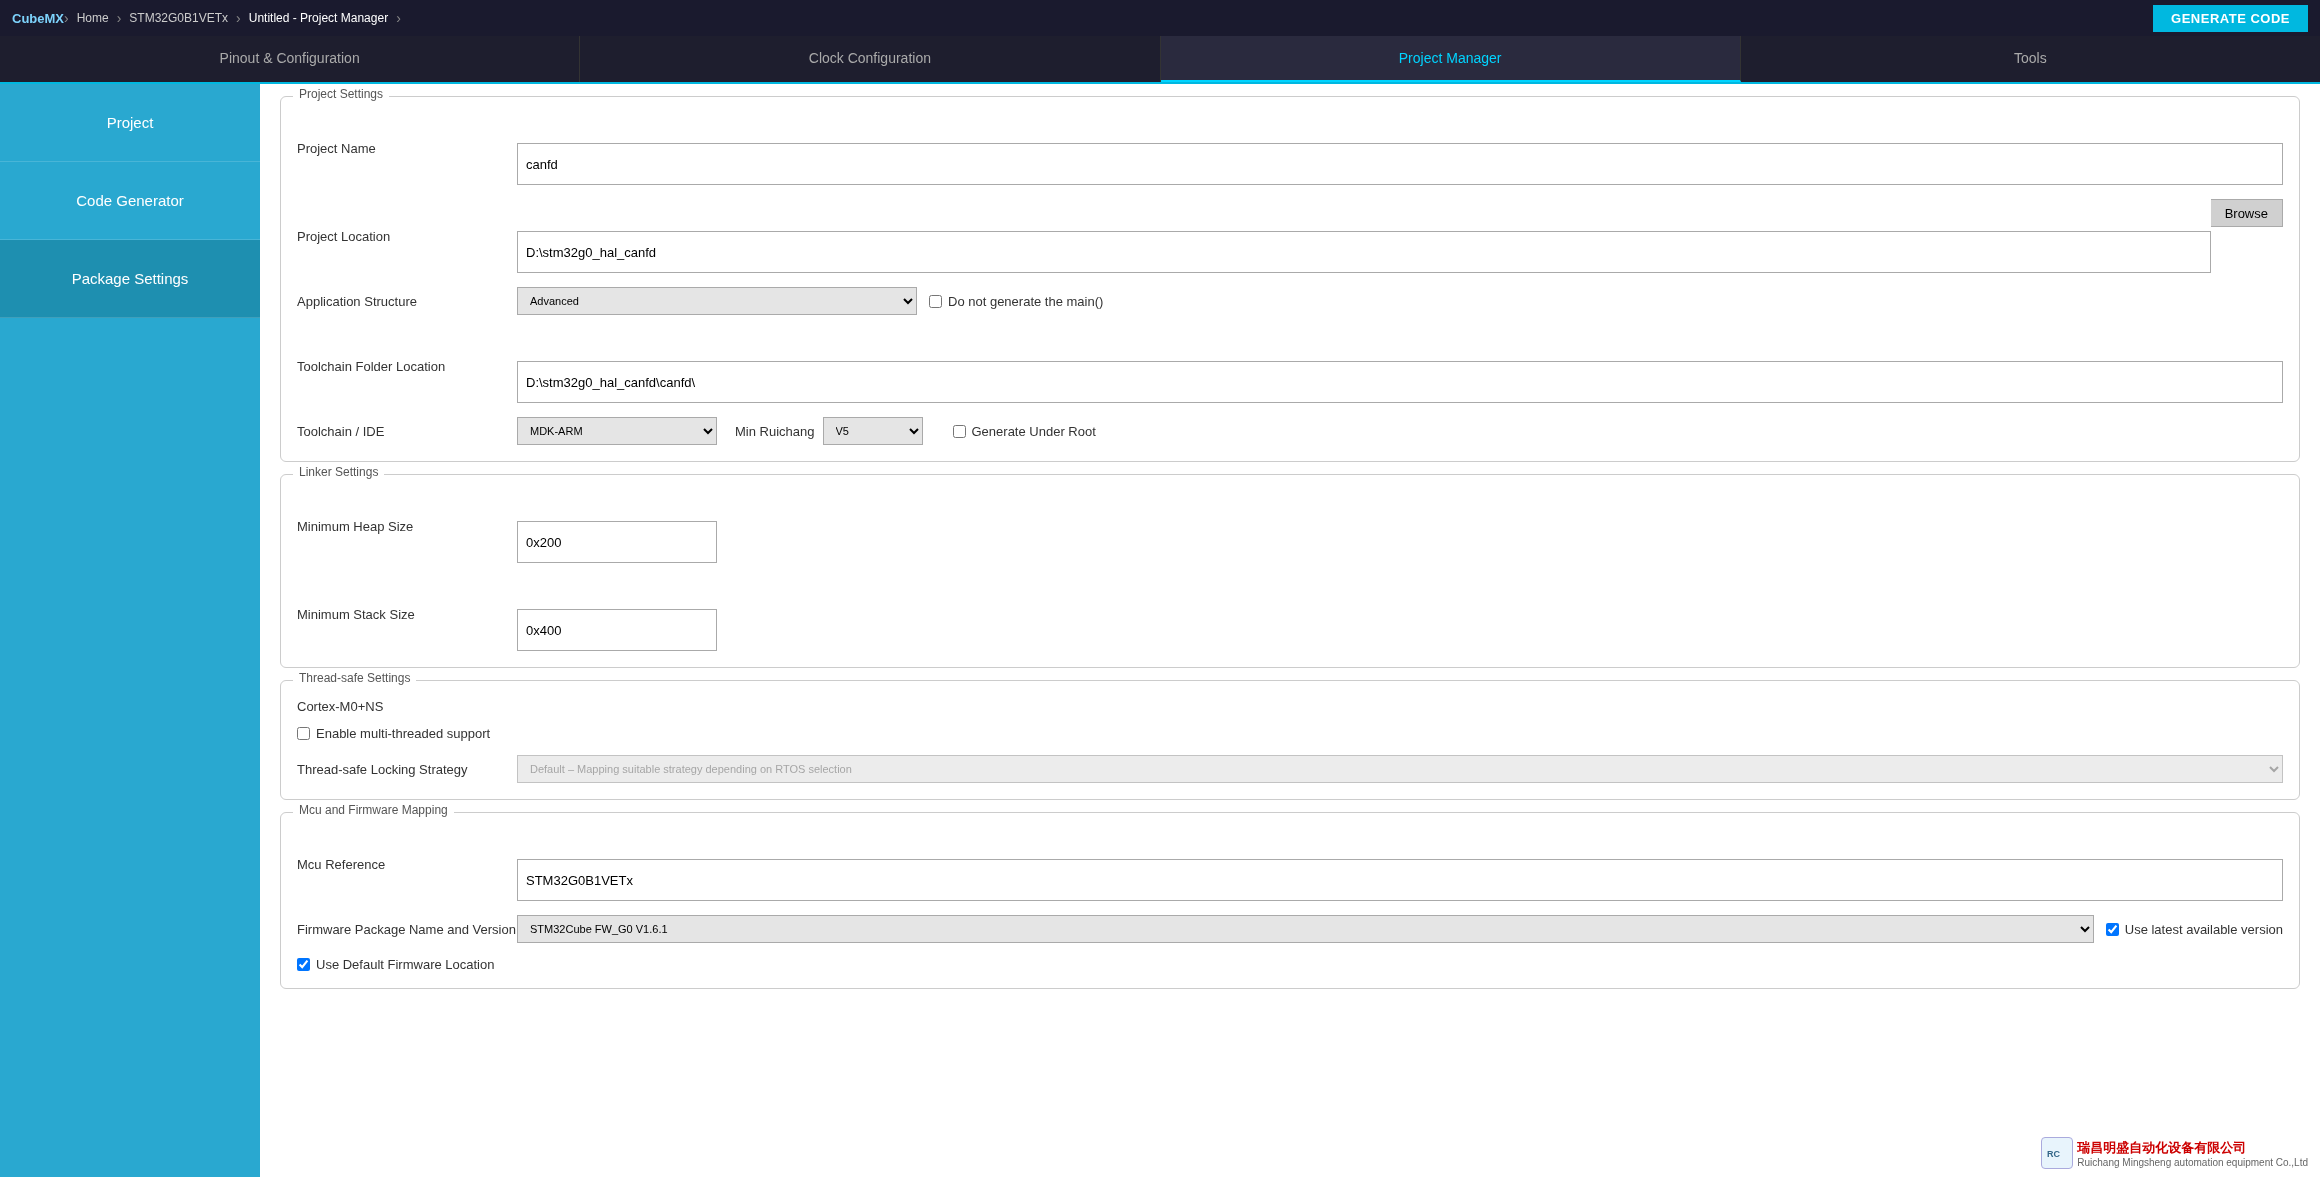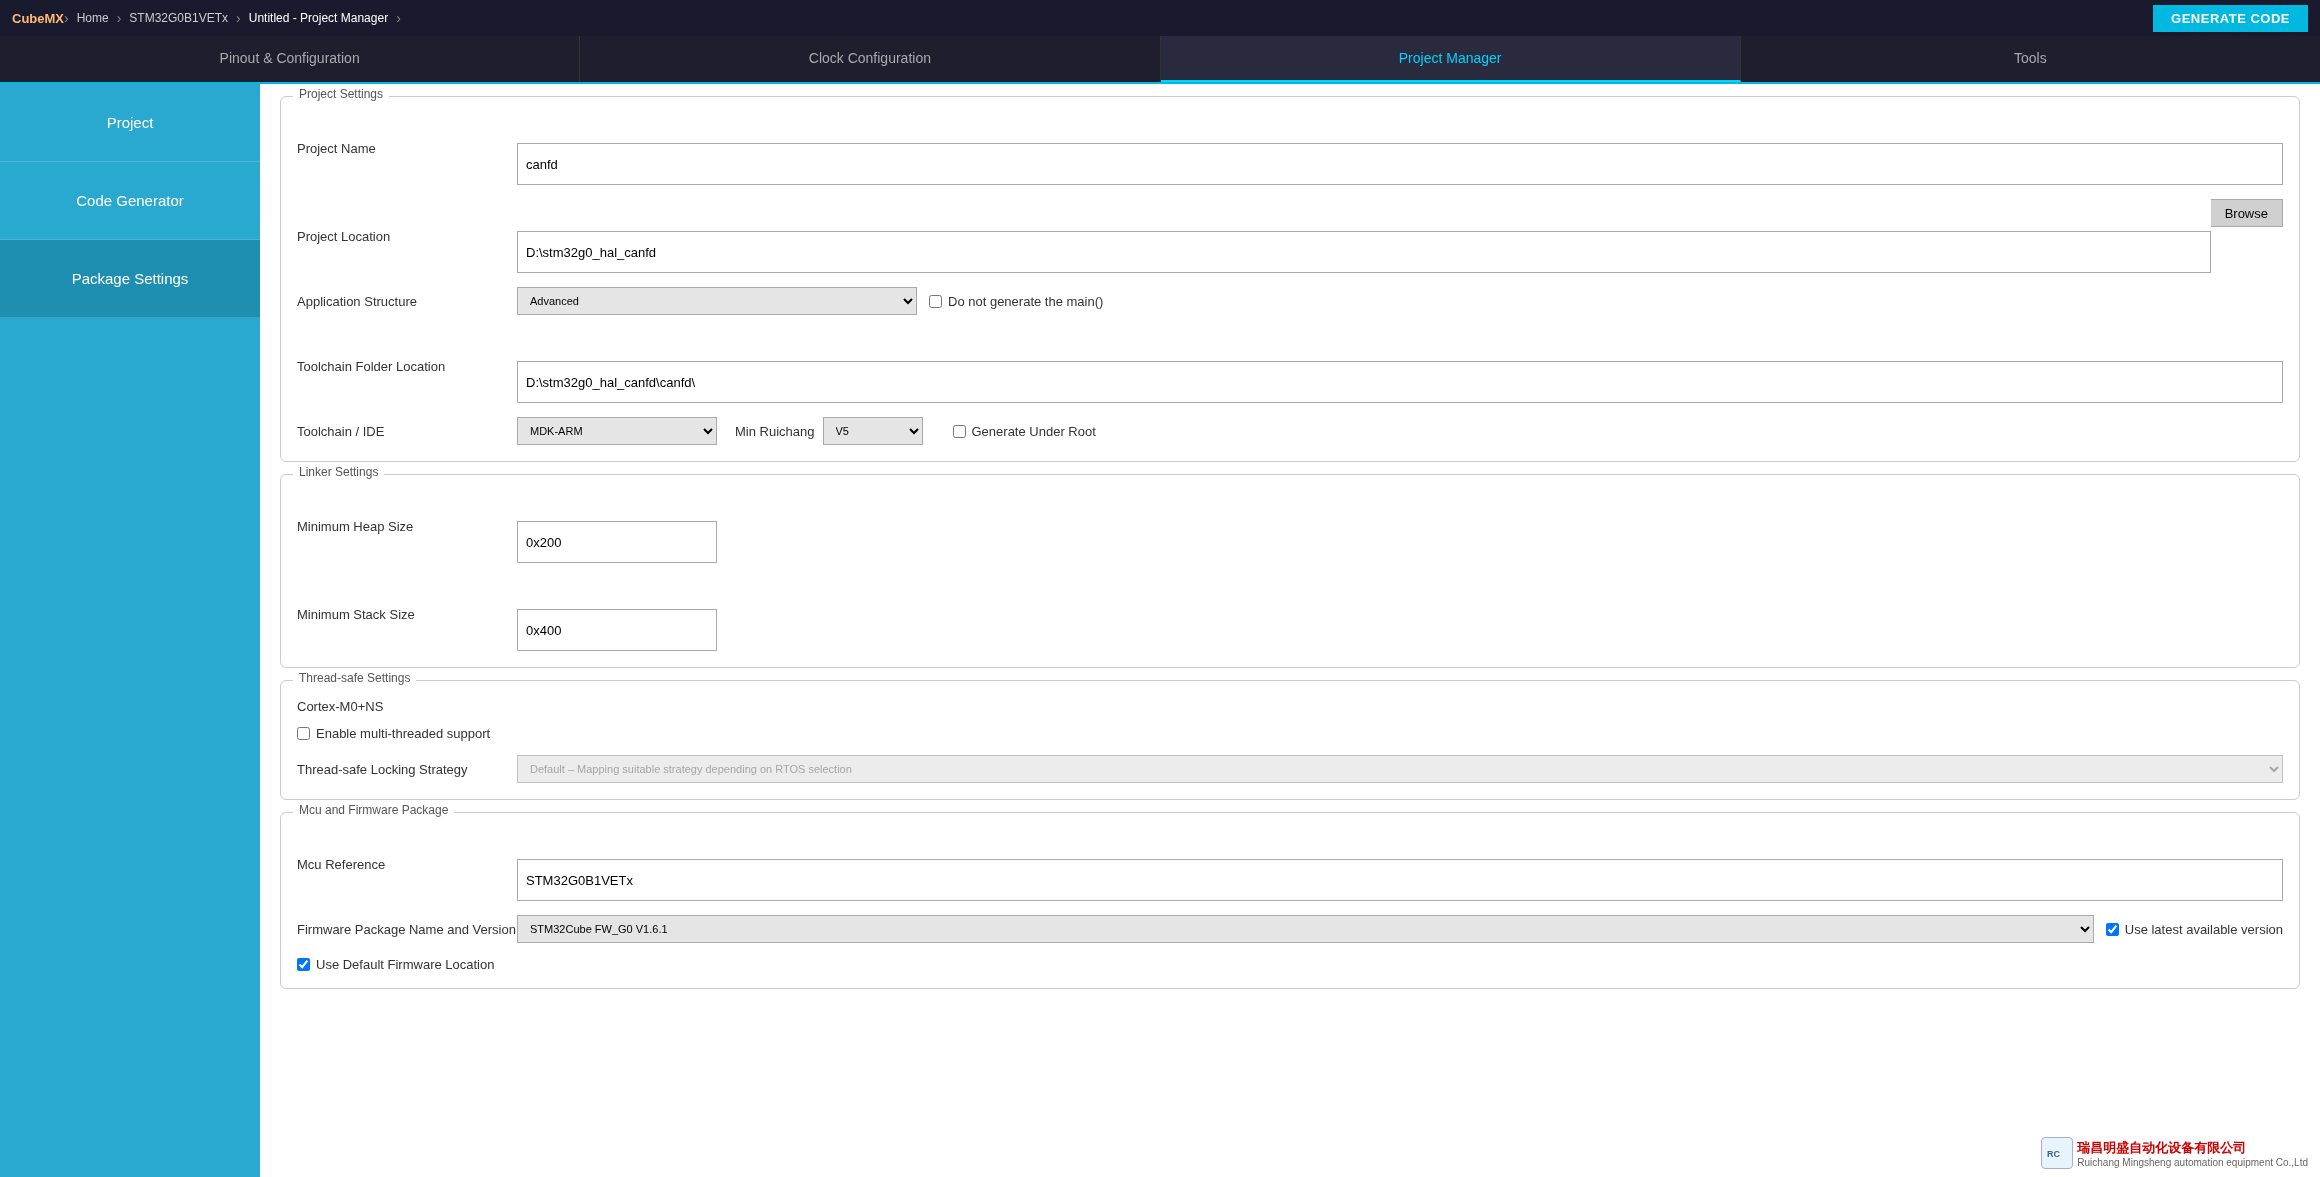--- a/index.html
+++ b/index.html
@@ -229,21 +229,21 @@
       border: 1px solid #aad;
       border-radius: 4px;
       display: flex;
       align-items: center;
       justify-content: center;
       font-size: 10px;
       color: #336;
     }
 
     .cubemx-logo {
-      color: #fdba74;
+      color: #7dd3fc;
       font-size: 13px;
       font-weight: bold;
     }
   </style>
 </head>
 <body>
 
 <div class="top-bar">
   <div class="breadcrumb">
     <span class="cubemx-logo">CubeMX</span>
@@ -359,21 +359,21 @@
 
       <div class="form-row">
         <div class="form-label">Thread-safe Locking Strategy</div>
         <select class="select-control" style="flex:1;" disabled="">
           <option value="Default – Mapping suitable strategy depending on RTOS selection">Default – Mapping suitable strategy depending on RTOS selection</option>
         </select>
       </div>
     </div>
 
     <div class="section">
-      <span class="section-legend">Mcu and Firmware Package</span>
+      <span class="section-legend">Mcu and Firmware Mapping</span>
 
       <div class="form-row">
         <div class="form-label">Mcu Reference</div>
         <input class="form-control" type="text" value="STM32G0B1VETx" style="">
       </div>
 
       <div class="form-row">
         <div class="form-label">Firmware Package Name and Version</div>
         <select class="select-control" style="flex:1;">
           <option value="STM32Cube FW_G0 V1.6.1">STM32Cube FW_G0 V1.6.1</option>

